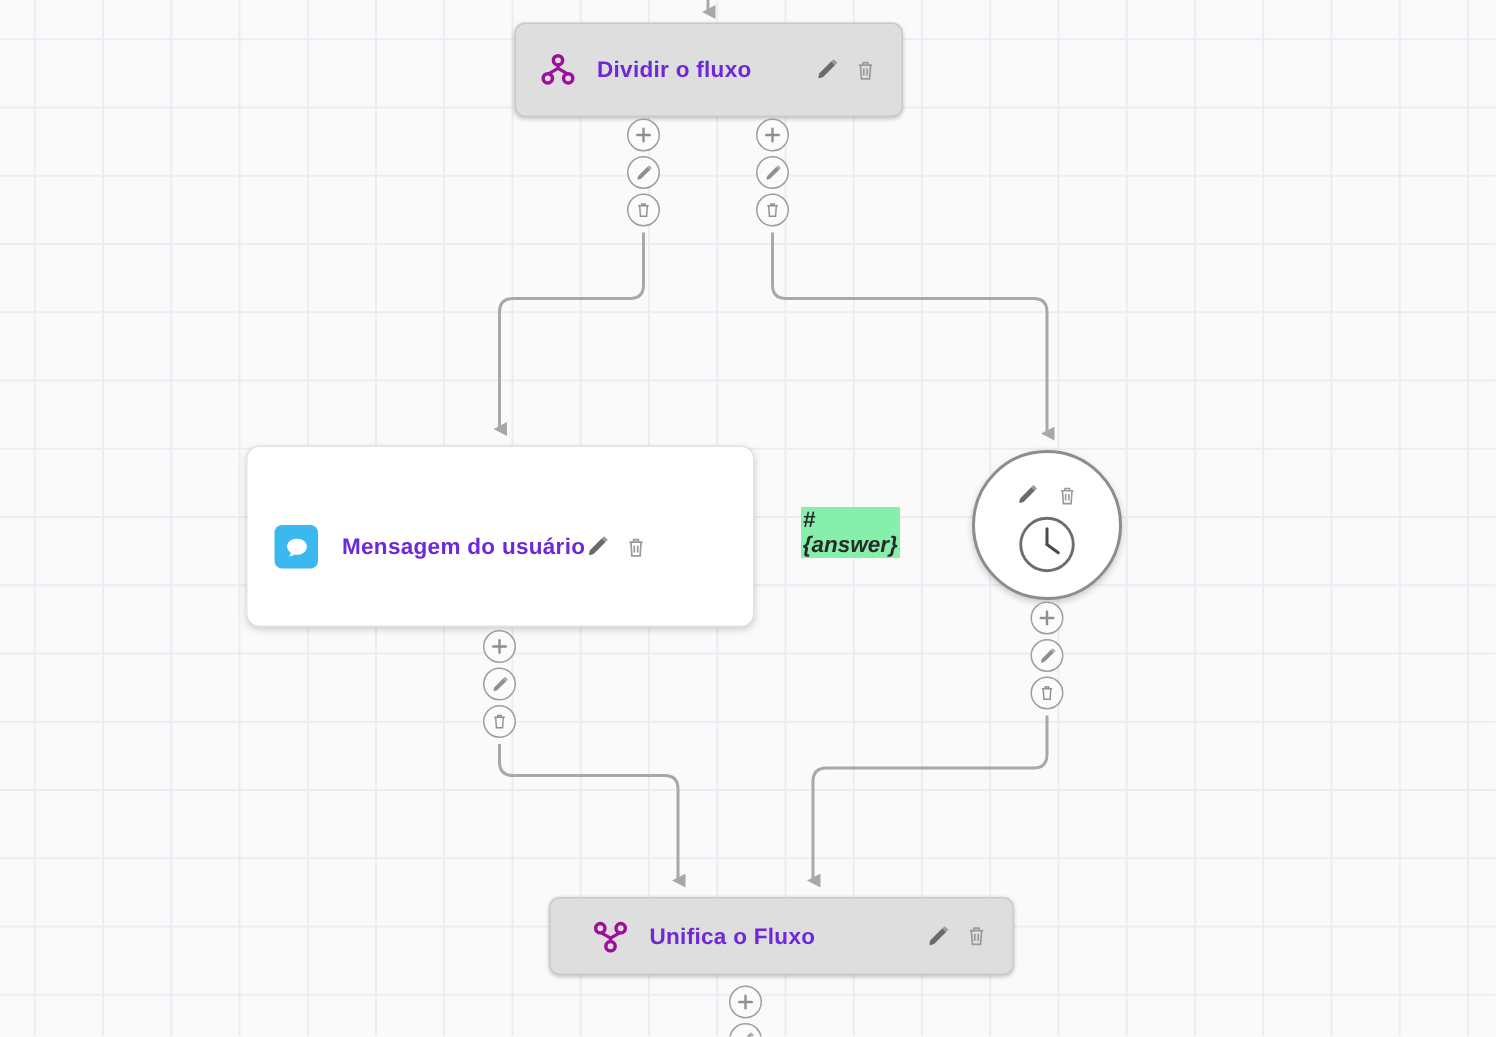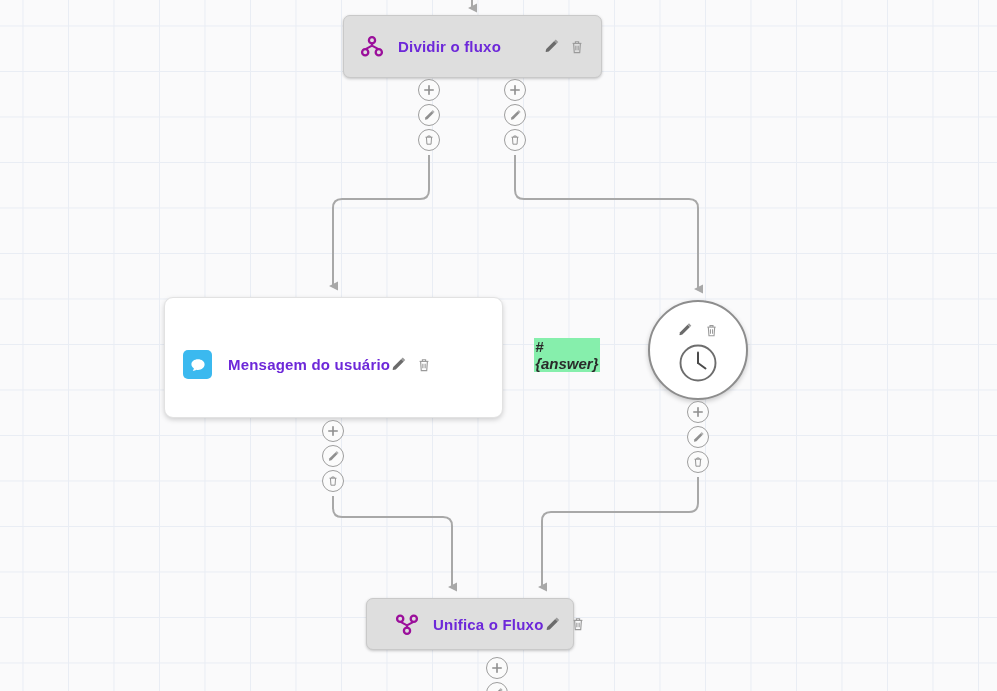--- a/index.html
+++ b/index.html
@@ -147,21 +147,21 @@
     left: 343px;
     top: 15px;
     width: 259px;
     height: 63px;
   }
   #node-split .node-title { margin-left: 14px; }
 
   #node-merge {
     left: 366px;
     top: 598px;
-    width: 208px;
+    width: 310px;
     height: 52px;
     padding-left: 28px;
   }
   #node-merge .node-title { margin-left: 14px; }
 
   
   #node-clock {
     left: 648px;
     top: 300px;
     width: 100px;

